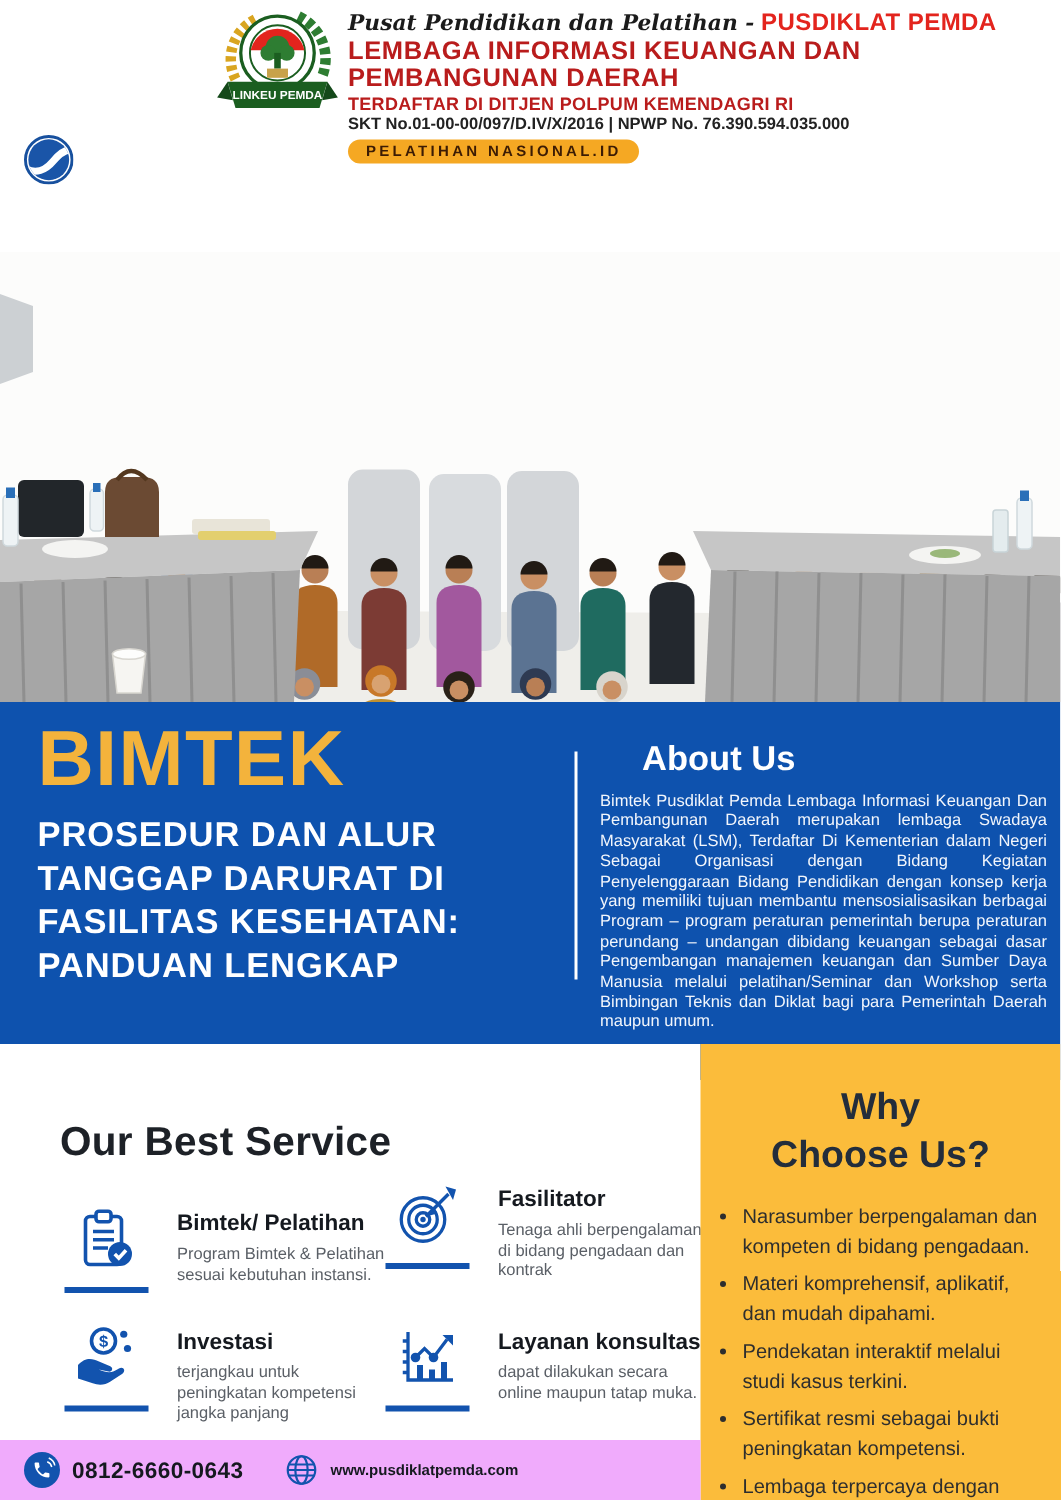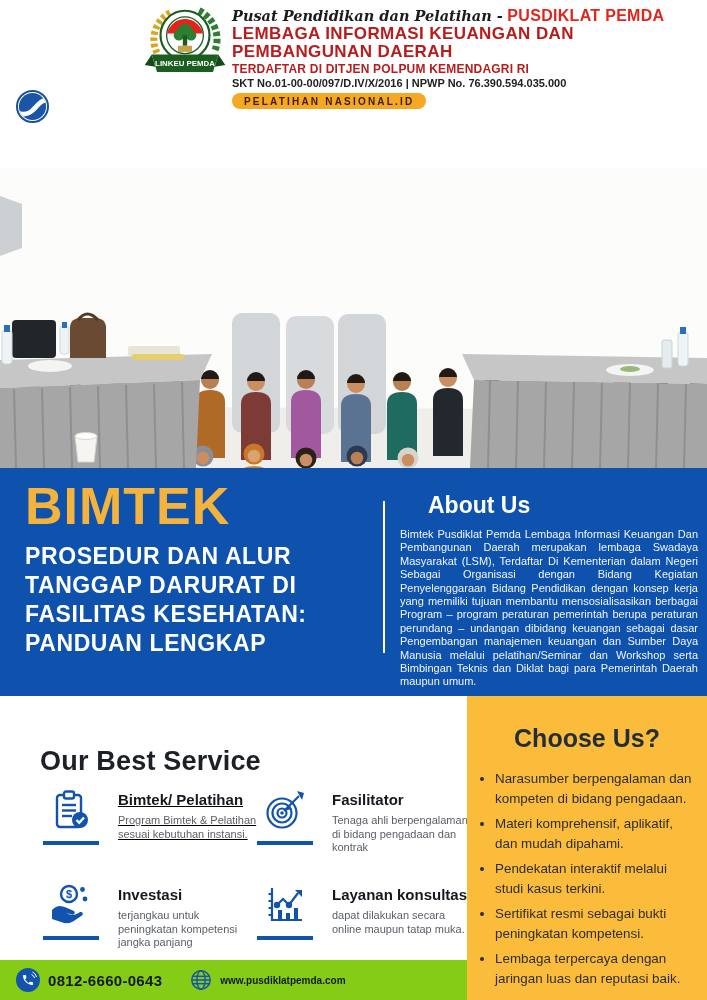--- a/index.html
+++ b/index.html
@@ -32,36 +32,36 @@
   .hero-sub div { color:#ffffff; font-size:23px; font-weight:bold; letter-spacing:.6px; line-height:29px; }
   .hero-divider { position:absolute; left:383px; top:33px; width:2px; height:152px; background:#ffffff; }
   .about { position:absolute; left:400px; top:24px; width:298px; }
   .about h2 { color:#fff; font-size:23px; font-weight:bold; margin-left:28px; margin-bottom:9px; }
   .about p { color:#f2f6fc; font-size:11px; line-height:13.4px; text-align:justify; }
 
   
   .services { position:absolute; left:0; top:696px; width:467px; height:264px; background:#fff; }
   .services h2 { position:absolute; left:40px; top:30px; font-size:27px; font-weight:bold; color:#1d2127; letter-spacing:.2px;margin-top:20px; }
   .svc { position:absolute; display:flex; gap:18px; }
-  .s1 { left:42px; top:93px;text-decoration:underline; } .s2 { left:256px; top:93px; }
+  .s1 { left:42px; top:109px; } .s2 { left:256px; top:93px; }
   .s3 { left:42px; top:188px; } .s4 { left:256px; top:188px; }
   .svc-icon-col { width:58px; text-align:center; flex:0 0 58px; }
   .svc-underline { width:56px; height:3.5px; background:#1253ae; margin:6px auto 0 auto; }
   .svc-text { width:142px; }
   .svc-title { font-size:15px; font-weight:bold; color:#15191f; margin-bottom:6px; margin-top:2px; }
   .svc-desc { font-size:11px; color:#5a5f66; line-height:13.5px; }
 
   
   .why { position:absolute; left:467px; top:696px; width:240px; height:304px; background:#fbbc3b; padding-top:26px; }
   .why-title { text-align:center; color:#232d3b; font-size:25px; font-weight:bold; line-height:32px; }
   .why ul { margin:15px 10px 0 28px; }
   .why li { font-size:13.4px; color:#2e2e2e; line-height:20px; margin-bottom:5px; }
 
   
-  .footer { position:absolute; left:0; top:960px; width:467px; height:40px; background:#84cc16;
+  .footer { position:absolute; left:0; top:960px; width:467px; height:40px; background:#f0abfc;
             display:flex; align-items:center; padding-left:16px; }
   .f-item { display:flex; align-items:center; gap:8px; }
   .f-phone-text { font-size:15px; font-weight:bold; color:#15191f; letter-spacing:.3px; }
   .f-web-text { font-size:10px; font-weight:bold; color:#15191f; }
   .f-gap { width:28px; }
 </style>
 </head>
 <body>
 
 <div class="page">
@@ -406,20 +406,21 @@
       </div>
       <div class="svc-text">
         <div class="svc-title">Layanan konsultasi</div>
         <div class="svc-desc">dapat dilakukan secara online maupun tatap muka.</div>
       </div>
     </div>
   </section>
 
   <aside class="why">
     <div class="why-title">
+      <div>Why</div>
       <div>Choose Us?</div>
     </div>
     <ul>
       <li>Narasumber berpengalaman dan kompeten di bidang pengadaan.</li>
       <li>Materi komprehensif, aplikatif, dan mudah dipahami.</li>
       <li>Pendekatan interaktif melalui studi kasus terkini.</li>
       <li>Sertifikat resmi sebagai bukti peningkatan kompetensi.</li>
       <li>Lembaga terpercaya dengan jaringan luas dan reputasi baik.</li>
     </ul>
   </aside>

